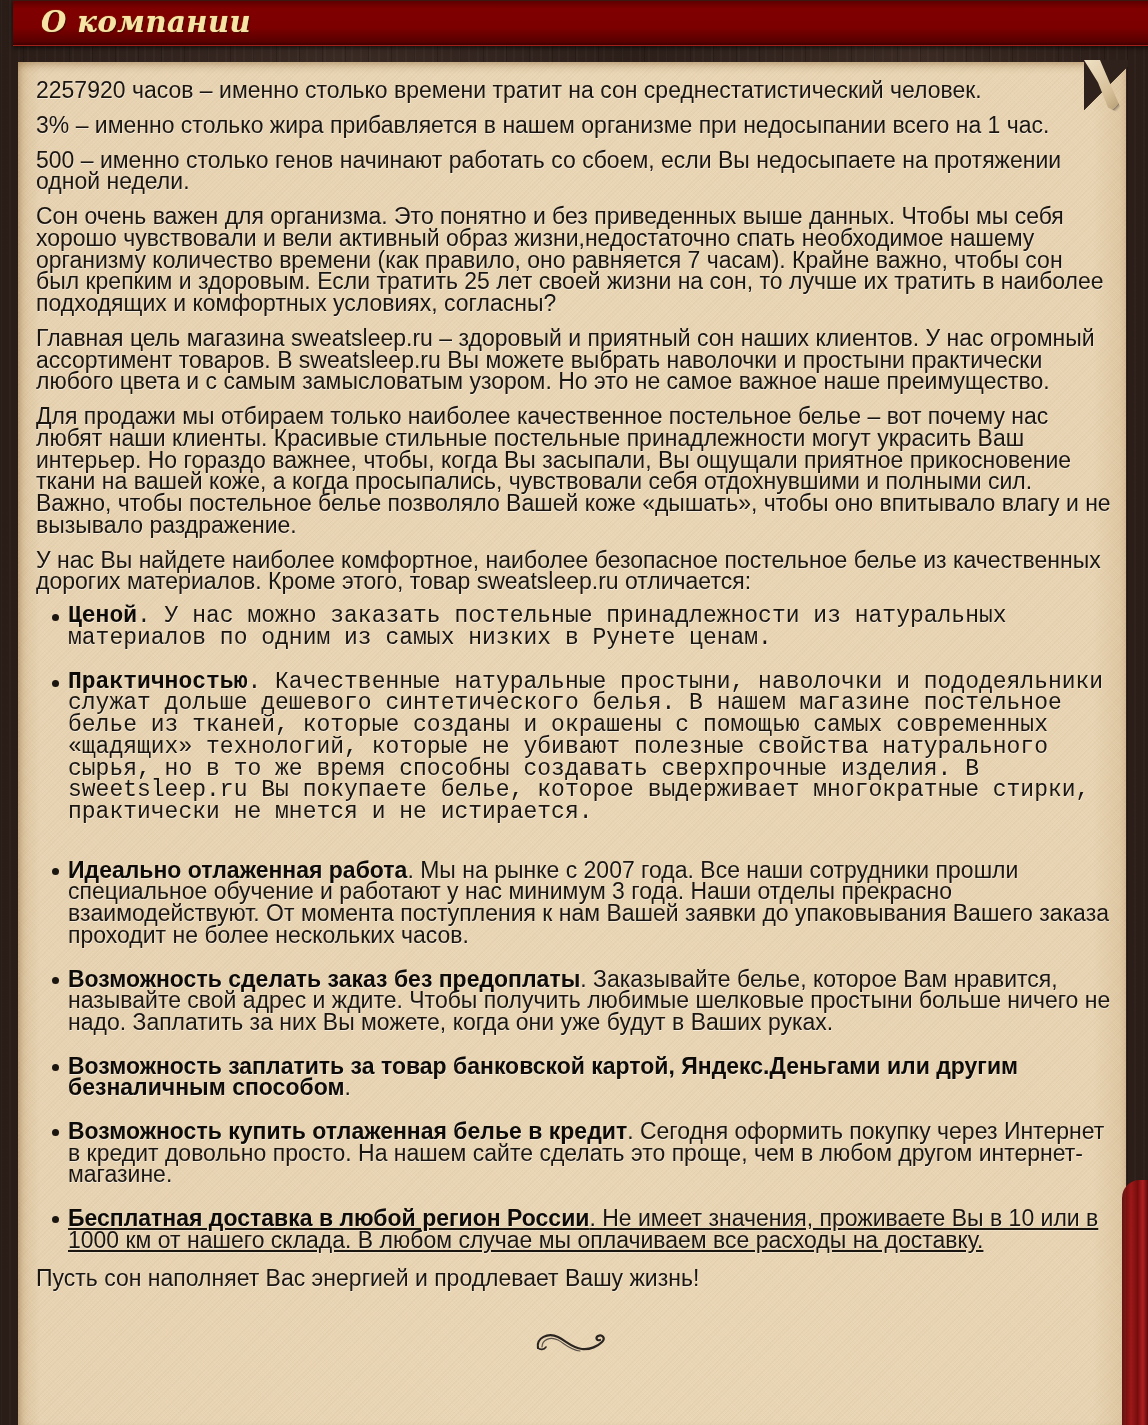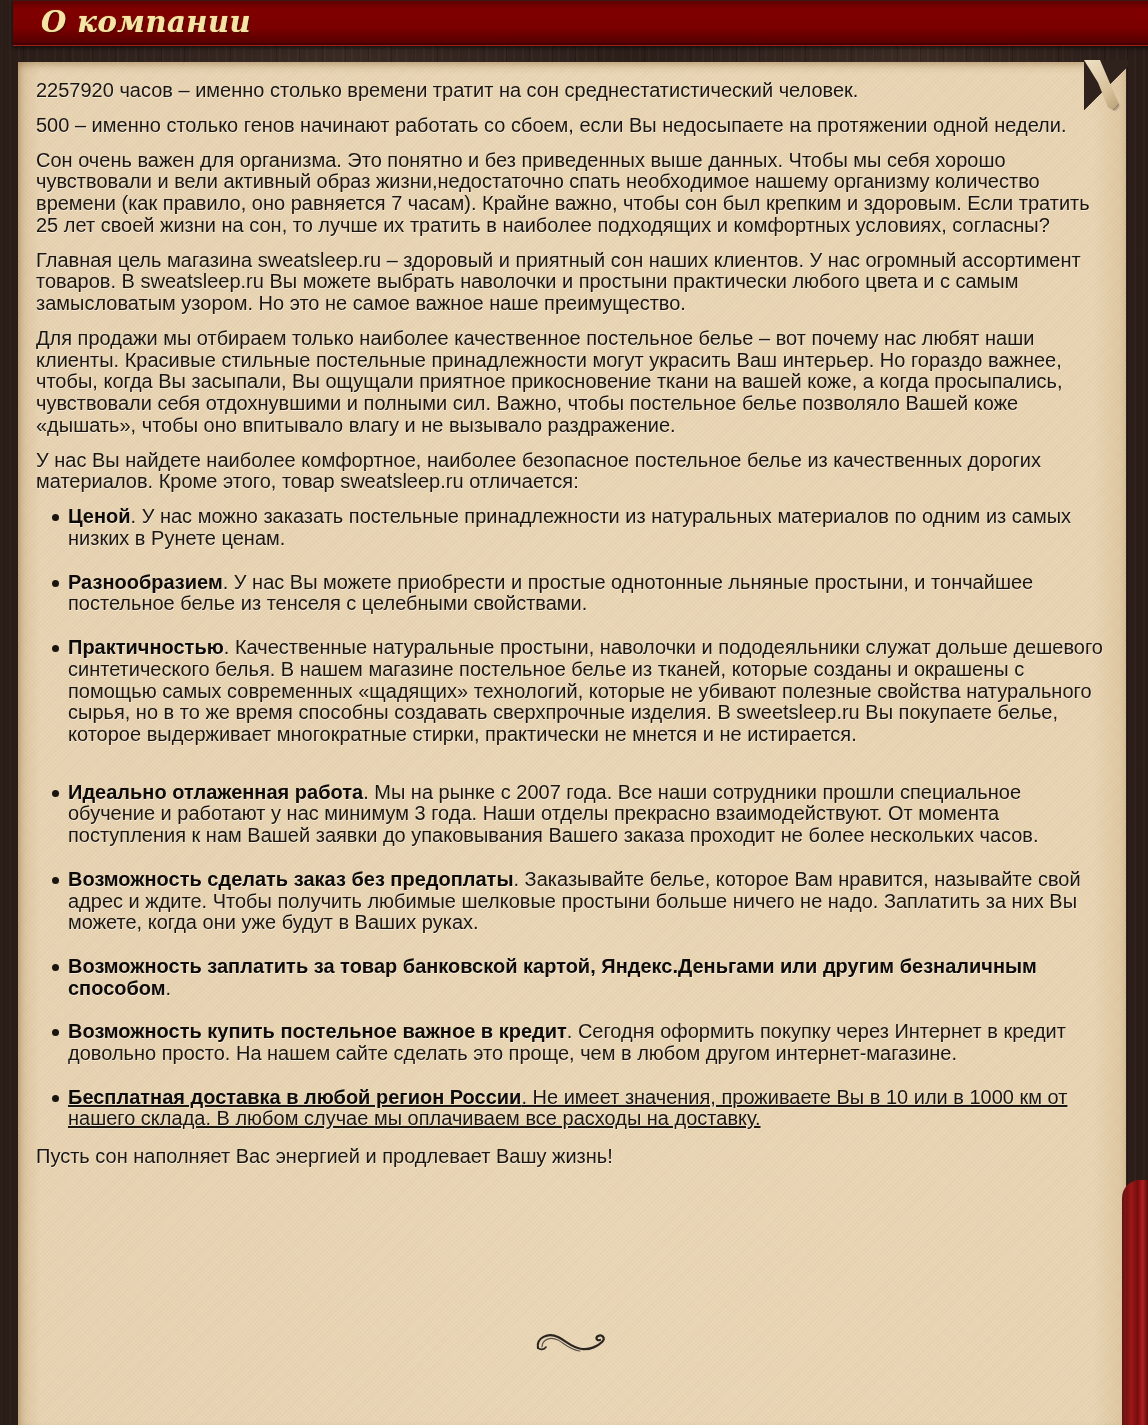--- a/index.html
+++ b/index.html
@@ -73,21 +73,21 @@
       background: linear-gradient(90deg, #5a0a0a 0%, #a31818 35%, #7a0c0c 60%, #b52020 80%, #600808 100%);
       border-radius: 18px 0 0 0;
       opacity: 0.95;
     }
 
     
     .content {
       position: absolute;
       left: 36px; top: 80px;
       width: 1075px;
-      font-size: 20px;
+      font-size: 23px;
       line-height: 21.7px;
       color: #1b1510;
       text-shadow: 0.5px 0.5px 0 rgba(255,255,255,0.55);
     }
     .para { margin-bottom: 13.2px; }
     .list {
       list-style: none;
       margin: 0 0 0 14px;
     }
     .list li {
@@ -96,21 +96,21 @@
       margin-bottom: 22px;
     }
     .list li .bullet {
       position: absolute;
       left: 2px; top: 8px;
       width: 7px; height: 7px;
       border-radius: 50%;
       background: #1b1510;
     }
     .list li b { font-weight: bold; color: #0e0a07; }
-    .list-1 { margin-top: 0; margin-bottom: 36px; }
+    .list-1 { margin-top: 0; margin-bottom: 36px; font-family: Liberation Mono, monospace; }
     .list-1 li:last-child { margin-bottom: 18px; }
     .list-2 { margin-top: 0; }
     .list-2 li:last-child { margin-bottom: 16px; text-decoration: underline; }
     .closing { }
 
     .ornament {
       position: absolute;
       left: 532px; top: 1328px;
       width: 80px; height: 28px;
     }
@@ -122,35 +122,32 @@
   <h1 class="header-title">О компании</h1>
 </div>
 
 <div class="parchment">
   <div class="page-curl"></div>
 </div>
 <div class="drape"></div>
 
 <div class="content">
   <p class="para">2257920 часов – именно столько времени тратит на сон среднестатистический человек.</p>
+  <p class="para">3% – именно столько жира прибавляется в нашем организме при недосыпании всего на 1 час.</p>
   <p class="para">500 – именно столько генов начинают работать со сбоем, если Вы недосыпаете на протяжении одной недели.</p>
 
   <p class="para">Сон очень важен для организма. Это понятно и без приведенных выше данных. Чтобы мы себя хорошо чувствовали и вели активный образ жизни,недостаточно спать необходимое нашему организму количество времени (как правило, оно равняется 7 часам). Крайне важно, чтобы сон был крепким и здоровым. Если тратить 25 лет своей жизни на сон, то лучше их тратить в наиболее подходящих и комфортных условиях, согласны?</p>
   <p class="para">Главная цель магазина sweatsleep.ru – здоровый и приятный сон наших клиентов. У нас огромный ассортимент товаров. В sweatsleep.ru Вы можете выбрать наволочки и простыни практически любого цвета и с самым замысловатым узором. Но это не самое важное наше преимущество.</p>
   <p class="para">Для продажи мы отбираем только наиболее качественное постельное белье – вот почему нас любят наши клиенты. Красивые стильные постельные принадлежности могут украсить Ваш интерьер. Но гораздо важнее, чтобы, когда Вы засыпали, Вы ощущали приятное прикосновение ткани на вашей коже, а когда просыпались, чувствовали себя отдохнувшими и полными сил. Важно, чтобы постельное белье позволяло Вашей коже «дышать», чтобы оно впитывало влагу и не вызывало раздражение.</p>
   <p class="para">У нас Вы найдете наиболее комфортное, наиболее безопасное постельное белье из качественных дорогих материалов. Кроме этого, товар sweatsleep.ru отличается:</p>
 
   <ul class="list list-1">
     <li>
       <span class="bullet"></span>
       <b>Ценой</b><span>. У нас можно заказать постельные принадлежности из натуральных материалов по одним из самых низких в Рунете ценам.</span>
-    </li>
-    <li>
-      <span class="bullet"></span>
-      <b>Разнообразием</b><span>. У нас Вы можете приобрести и простые однотонные льняные простыни, и тончайшее постельное белье из тенселя с целебными свойствами.</span>
     </li>
     <li>
       <span class="bullet"></span>
       <b>Практичностью</b><span>. Качественные натуральные простыни, наволочки и пододеяльники служат дольше дешевого синтетического белья. В нашем магазине постельное белье из тканей, которые созданы и окрашены с помощью самых современных «щадящих» технологий, которые не убивают полезные свойства натурального сырья, но в то же время способны создавать сверхпрочные изделия. В sweetsleep.ru Вы покупаете белье, которое выдерживает многократные стирки, практически не мнется и не истирается.</span>
     </li>
   </ul>
 
 
   <ul class="list list-2">
     <li>
@@ -160,21 +157,21 @@
     <li>
       <span class="bullet"></span>
       <b>Возможность сделать заказ без предоплаты</b><span>. Заказывайте белье, которое Вам нравится, называйте свой адрес и ждите. Чтобы получить любимые шелковые простыни больше ничего не надо. Заплатить за них Вы можете, когда они уже будут в Ваших руках.</span>
     </li>
     <li>
       <span class="bullet"></span>
       <b>Возможность заплатить за товар банковской картой, Яндекс.Деньгами или другим безналичным способом</b><span>.</span>
     </li>
     <li>
       <span class="bullet"></span>
-      <b>Возможность купить постельное важное в кредит</b><span>. Сегодня оформить покупку через Интернет в кредит довольно просто. На нашем сайте сделать это проще, чем в любом другом интернет-магазине.</span>
+      <b>Возможность купить отлаженная белье в кредит</b><span>. Сегодня оформить покупку через Интернет в кредит довольно просто. На нашем сайте сделать это проще, чем в любом другом интернет-магазине.</span>
     </li>
     <li>
       <span class="bullet"></span>
       <b>Бесплатная доставка в любой регион России</b><span>. Не имеет значения, проживаете Вы в 10 или в 1000 км от нашего склада. В любом случае мы оплачиваем все расходы на доставку.</span>
     </li>
   </ul>
 
   <p class="para closing">Пусть сон наполняет Вас энергией и продлевает Вашу жизнь!</p>
 </div>
 

